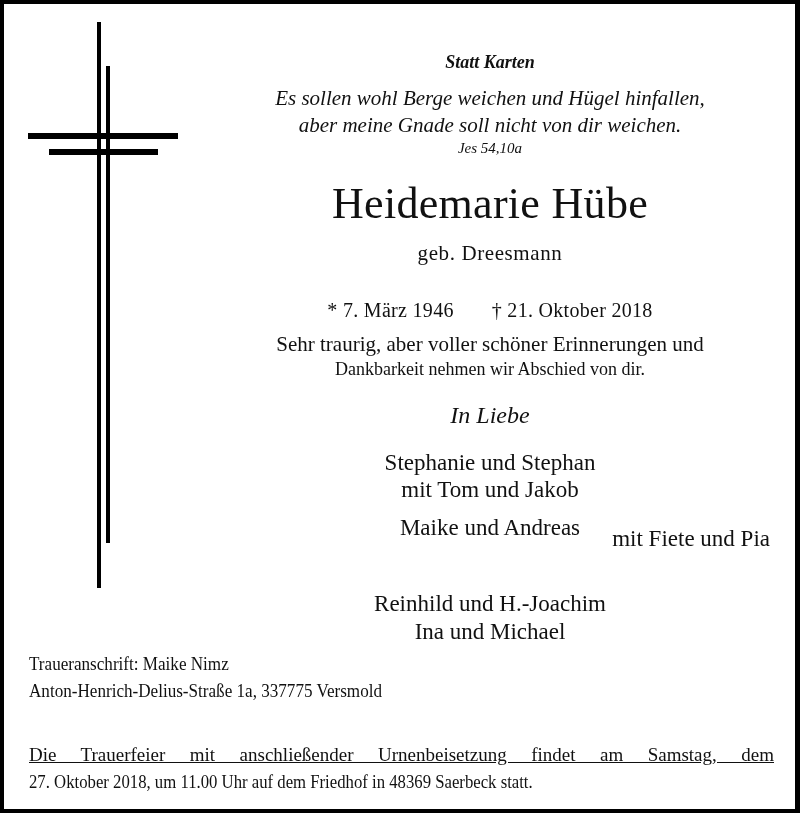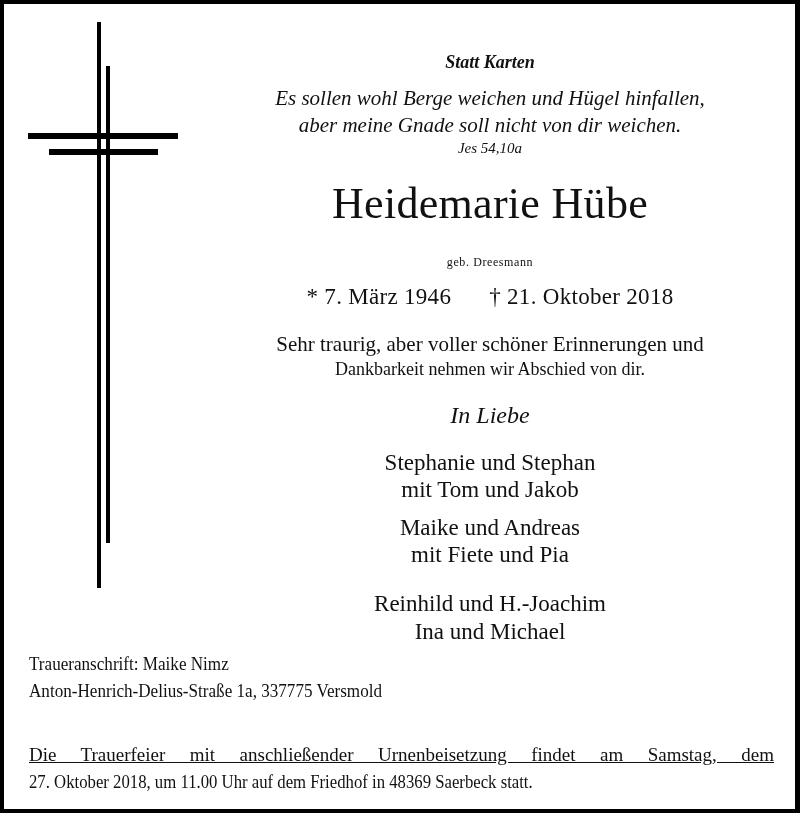--- a/index.html
+++ b/index.html
@@ -6,29 +6,29 @@
   body{width:800px;height:813px;position:relative;overflow:hidden;font-family:"Liberation Serif","DejaVu Serif",serif;color:#111;}
   .frame{position:absolute;left:0;top:0;width:800px;height:813px;box-sizing:border-box;border:4px solid #000;border-right-width:5px;border-bottom-width:4px;}
   .bar{position:absolute;background:#000;}
   .c{position:absolute;left:210px;width:560px;text-align:center;white-space:nowrap;margin-top:28px;}
   .it{font-style:italic;}
   .t-statt{top:24px;font-size:18px;font-weight:bold;font-style:italic;}
   .t-verse1{top:58px;font-size:21px;}
   .t-verse2{top:85px;font-size:21px;}
   .t-ref{top:112px;font-size:15px;}
   .t-name{top:150px;font-size:44px;letter-spacing:0.3px;}
-  .t-born{top:227px;font-size:12px;letter-spacing:0.6px;}
-  .t-dates{top:256px;font-size:23px;letter-spacing:0.3px;}
+  .t-born{top:213px;font-size:21px;letter-spacing:0.6px;}
+  .t-dates{top:271px;font-size:20px;letter-spacing:0.3px;}
   .t-dates span{display:inline-block;}
   .t-dates .gap{width:38px;}
   .t-msg1{top:304px;font-size:21px;text-align:center;}
   .t-msg2{top:331px;font-size:18px;}
   .t-love{top:374px;font-size:24px;}
   .fam{font-size:23px;}
-  .f1{top:422px;} .f2{top:449px;} .f3{top:487px;} .f4{top:514px;}
+  .f1{top:422px;} .f2{top:449px;} .f3{top:487px;} .f4{top:498px;text-align:right;}
   .f5{top:563px;} .f6{top:591px;}
   .l{position:absolute;left:29px;white-space:nowrap;font-size:19px;transform-origin:left top;}
   .a1{top:653px;transform:scaleX(0.9);}
   .a2{top:680px;transform:scaleX(0.9);}
   .b1{top:744px;width:745px;text-align:justify;text-align-last:justify;font-size:19px;text-decoration:underline;}
   .b2{top:771px;transform:scaleX(0.88);}
 </style>
 </head>
 <body>
 

